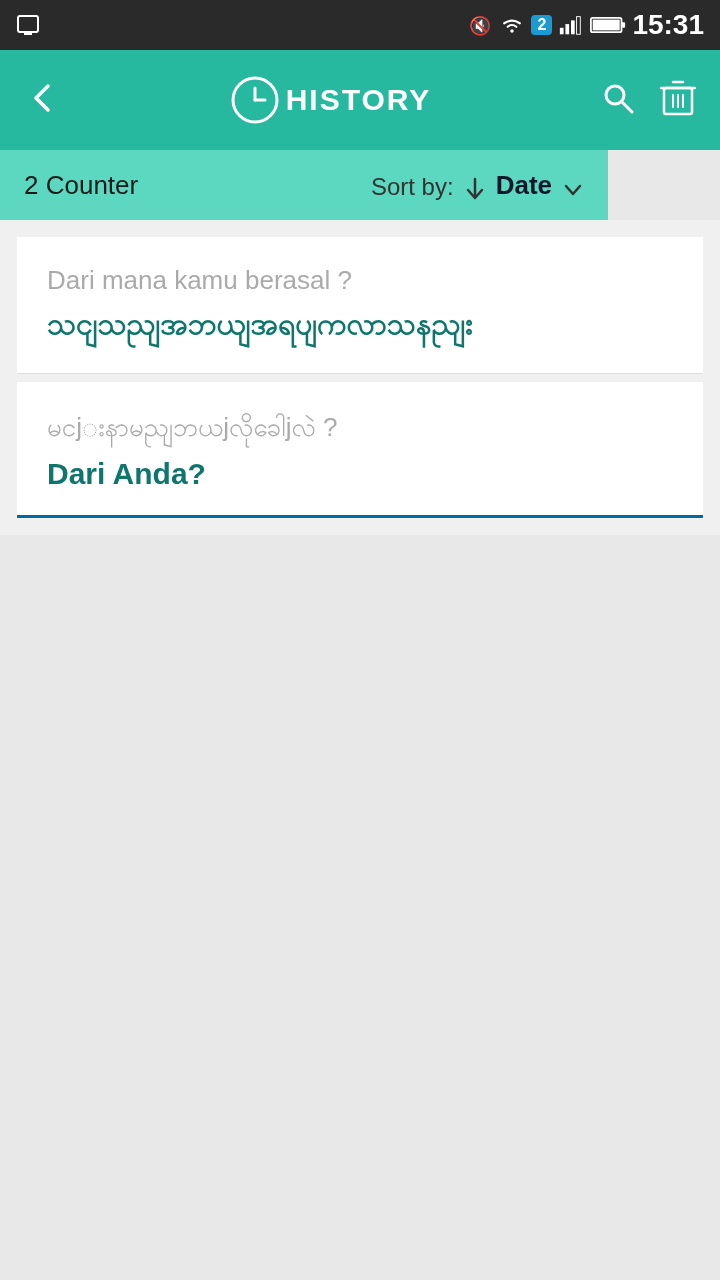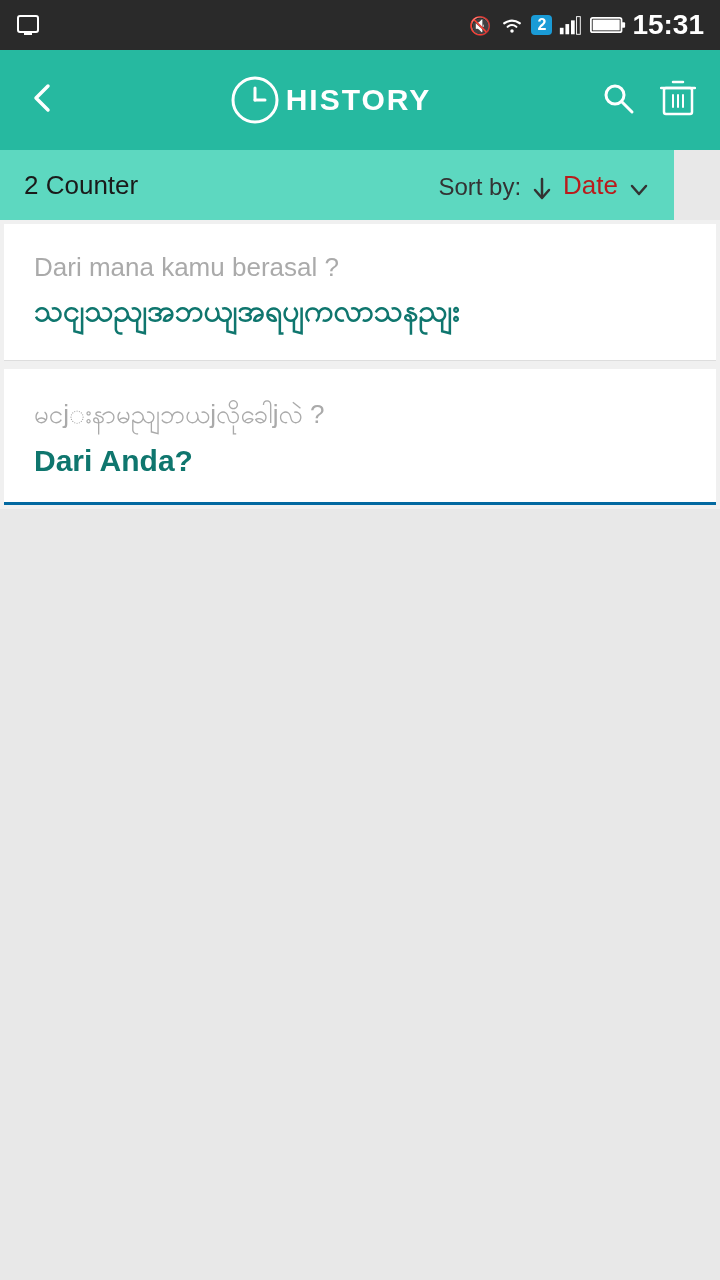--- a/index.html
+++ b/index.html
@@ -60,21 +60,21 @@
       letter-spacing: 2px;
     }
     .app-bar-actions {
       display: flex;
       gap: 24px;
       align-items: center;
     }
 
     
     #sub-bar {
-      width: 674px;
+      width: 608px;
       height: 70px;
       background: #5dd8c0;
       display: flex;
       align-items: center;
       justify-content: space-between;
       padding: 0 24px;
     }
     .counter-label {
       font-size: 26px;
       color: #1a1a1a;
@@ -83,30 +83,30 @@
     .sort-section {
       display: flex;
       align-items: flex-end;
       gap: 10px;
       font-size: 24px;
     }
     .sort-by-text {
       color: #333;
     }
     .sort-date {
-      font-weight: normal;
-      color: #b91c1c;
+      font-weight: bold;
+      color: #0f172a;
       font-size: 26px;
     }
 
     
     #history-list {
       width: 720px;
       background: #f0f0f0;
-      padding: 4px;
+      padding: 17px;
     }
     .history-item {
       background: white;
       padding: 28px 30px 24px 30px;
       border-bottom: 1px solid #ddd;
     }
     .history-item:last-child {
       border-bottom: 3px solid #0369a1;
     }
     .item-source {

